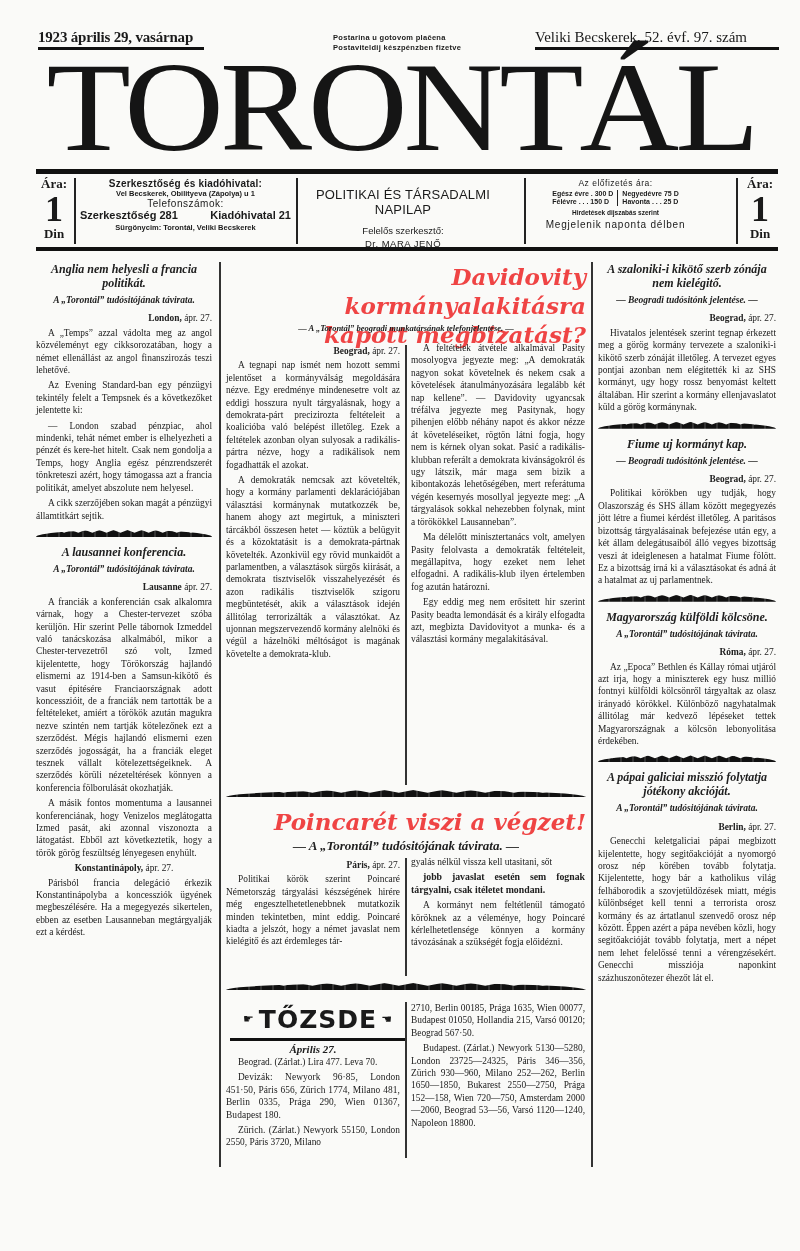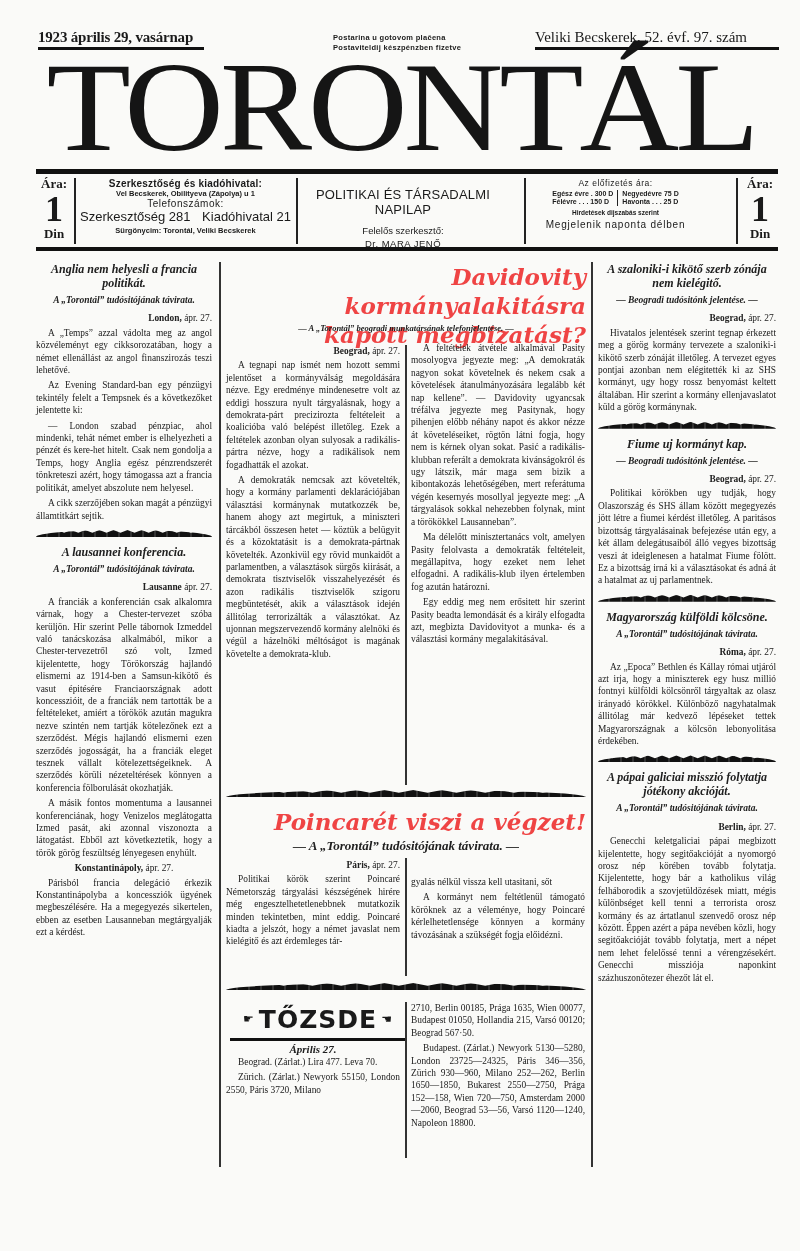--- a/index.html
+++ b/index.html
@@ -22,21 +22,21 @@
   
   .infoband { left: 36px; top: 176px; width: 742px; height: 70px; }
   .price-box { position: absolute; top: 0; width: 36px; text-align: center; font-family: "Liberation Serif", serif; }
   .price-box .pl { font-weight: bold; font-size: 13px; }
   .price-box .pn { font-size: 36px; font-weight: bold; line-height: 34px; }
   .price-box .pu { font-weight: bold; font-size: 13px; }
   .vline { position: absolute; top: 2px; width: 2px; height: 66px; background: #222; }
   .editorial { position: absolute; left: 42px; top: 2px; width: 215px; text-align: center; font-family: "Liberation Sans", sans-serif; }
   .editorial .h { font-weight: bold; font-size: 10px; letter-spacing: 0.2px; }
   .editorial .s { font-size: 7.5px; font-weight: bold; }
-  .editorial .row { display: flex; justify-content: space-between; font-size: 13px; font-weight: normal; padding: 0 2px; text-align: right; }
+  .editorial .row { display: flex; justify-content: space-between; font-size: 11px; font-weight: bold; padding: 0 2px; text-align: right; }
   .center-band { position: absolute; left: 262px; top: 0; width: 210px; text-align: center; }
   .center-band .t { font-family: "Liberation Sans", sans-serif; font-size: 13px; margin-top: 11px; letter-spacing: 0.2px; }
   .center-band .r { font-family: "Liberation Sans", sans-serif; font-size: 9.5px; margin-top: 8px; }
   .center-band .n { font-family: "Liberation Sans", sans-serif; font-size: 9.5px; margin-top: 2px; letter-spacing: 0.5px; }
   .subs { position: absolute; left: 492px; top: 2px; width: 175px; text-align: center; font-family: "Liberation Sans", sans-serif; }
   .subs .h { font-size: 8.5px; letter-spacing: 0.5px; }
   .subs .grid { display: flex; justify-content: center; gap: 4px; font-size: 7px; font-weight: bold; margin-top: 2px; line-height: 8px; text-align: left; }
   .subs .grid .sep { width: 1px; background: #222; }
   .subs .ad { font-size: 6.5px; font-weight: bold; margin-top: 3px; }
   .subs .daily { font-size: 10px; font-weight: normal; margin-top: 3px; letter-spacing: 0.8px; }
@@ -164,35 +164,37 @@
 
 <div class="bighd" style="left:226px; top:808px; width:360px; font-size:23px; line-height:28px;">Poincarét viszi a végzet!</div>
 <div class="col" style="left:226px; top:840px; width:360px;">
   <div class="sub" style="font-size:13px;margin:0;">— A „Torontál” tudósitójának távirata. —</div>
 </div>
 <div class="col" style="left:226px; top:856px; width:174px;">
   <div class="dl"><b>Páris,</b><span> ápr. 27.</span></div>
   <p class="p">Politikai körök szerint Poincaré Németország tárgyalási készségének hirére még engesztelhetetlenebbnek mutatkozik minden tekintetben, mint eddig. Poincaré kiadta a jelszót, hogy a német javaslat nem kielégitő és azt érdemleges tár-</p>
 </div>
 <div class="colrule" style="left:405px; top:858px; height:118px;"></div>
-<div class="col" style="left:411px; top:876px; width:174px;">
+<div class="col" style="left:411px; top:856px; width:174px;">
   <p class="p" style="text-indent:0;">gyalás nélkül vissza kell utasitani, sőt</p>
+  <p class="p bold" style="font-size:9.8px;">jobb javaslat esetén sem fognak tárgyalni, csak itéletet mondani.</p>
   <p class="p">A kormányt nem feltétlenül támogató köröknek az a véleménye, hogy Poincaré kérlelhetetlensége könnyen a kormány távozásának a szükségét fogja előidézni.</p>
 </div>
 
 <div class="abs wave" style="left:226px; top:983px; width:360px; margin:0;"></div>
 
 <div class="tozsde">
   <span class="ic">☛</span>
   <span>TŐZSDE</span>
   <span class="ic">☚</span>
 </div>
 <div class="col" style="left:226px; top:1042px; width:174px;">
   <div class="hd" style="font-size:11px;">Április 27.</div>
   <p class="p">Beograd. (Zárlat.) Lira 477. Leva 70.</p>
+  <p class="p" style="letter-spacing:0.1px;">Devizák: Newyork 96·85, London 451·50, Páris 656, Zürich 1774, Milano 481, Berlin 0335, Prága 290, Wien 01367, Budapest 180.</p>
   <p class="p">Zürich. (Zárlat.) Newyork 55150, London 2550, Páris 3720, Milano</p>
 </div>
 <div class="colrule" style="left:405px; top:1002px; height:156px;"></div>
 <div class="col" style="left:411px; top:1002px; width:174px;font-family:Liberation Serif, serif;">
   <p class="p" style="text-indent:0;">2710, Berlin 00185, Prága 1635, Wien 00077, Budapest 01050, Hollandia 215, Varsó 00120; Beograd 567·50.</p>
   <p class="p">Budapest. (Zárlat.) Newyork 5130—5280, London 23725—24325, Páris 346—356, Zürich 930—960, Milano 252—262, Berlin 1650—1850, Bukarest 2550—2750, Prága 152—158, Wien 720—750, Amsterdam 2000—2060, Beograd 53—56, Varsó 1120—1240, Napoleon 18800.</p>
 </div>
 
 <div class="colrule" style="left:591px; top:262px; height:905px;"></div>
 <div class="col" style="left:598px; top:262px; width:178px;">

